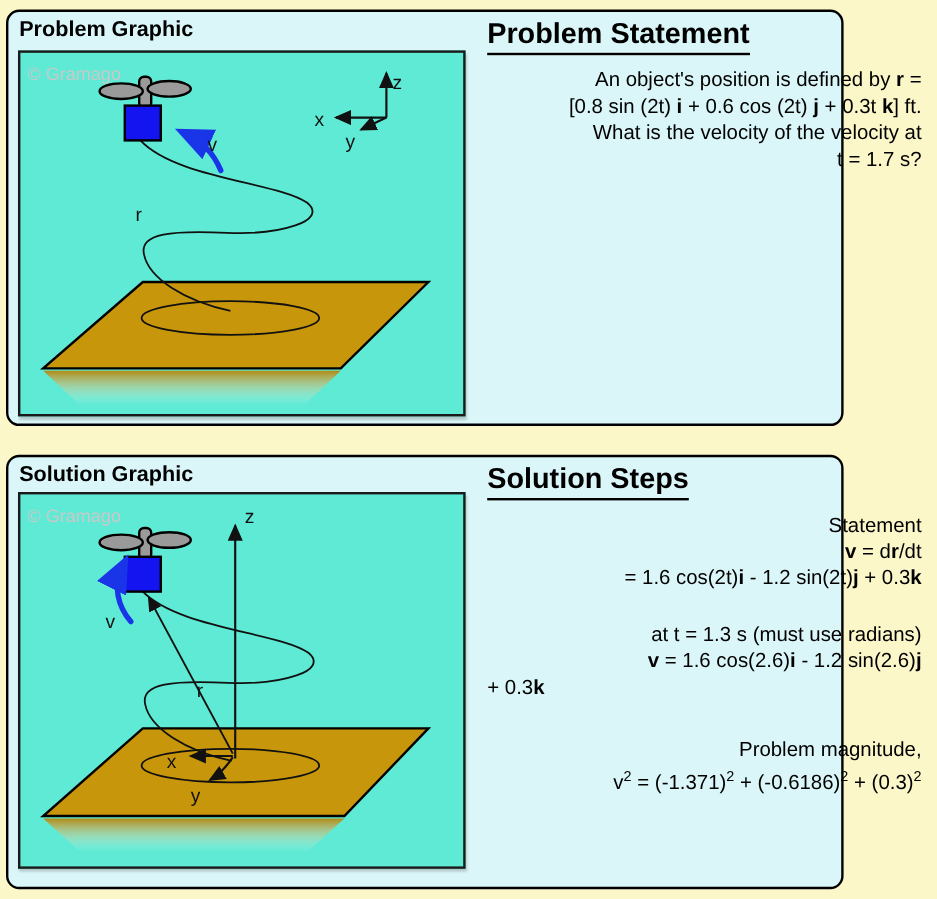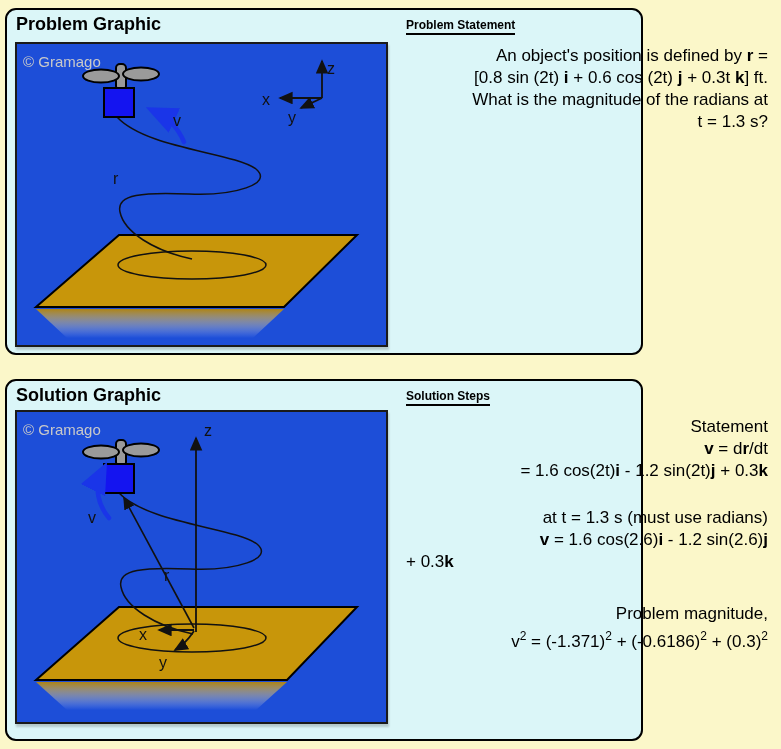--- a/index.html
+++ b/index.html
@@ -3,41 +3,41 @@
 <meta charset="utf-8">
 <style>
   html,body{margin:0;padding:0;}
   body{
     width:781px;height:749px;position:relative;
     background:#FBF7C9;
     font-family:"Liberation Sans",sans-serif;
     color:#000;overflow:hidden;
   }
   .panel{
-    position:absolute;left:5px;width:638px;
+    position:absolute;left:5px;width:698px;
     background:#DBF6F8;border:2px solid #000;border-radius:11px;
     box-sizing:border-box;
   }
   #panel-problem{top:8px;height:347px;}
   #panel-solution{top:379px;height:362px;}
   .panel-title{
     position:absolute;left:9px;top:4px;
     font-size:18px;font-weight:bold;white-space:nowrap;
   }
   .graphic-box{
-    position:absolute;left:8px;background:#1d4ed8;
+    position:absolute;left:8px;background:#5eead4;
     border:2px solid #1a1a1a;box-sizing:border-box;
     box-shadow:1px 3px 2px rgba(0,0,0,0.18);
   }
   #problem-box{top:32px;width:373px;height:305px;}
   #solution-box{top:29px;width:373px;height:314px;}
   .graphic-box svg{display:block;width:100%;height:100%;}
   .text-col{position:absolute;left:399px;top:5px;width:362px;}
   .col-title{
-    display:inline-block;font-size:12px;font-weight:bold;
+    display:inline-block;font-size:24px;font-weight:bold;
     border-bottom:2px solid #000;padding-bottom:1px;white-space:nowrap;
   }
   .lines{margin-top:10px;font-size:17px;line-height:22px;}
   .tline{min-height:22px;white-space:nowrap;text-align:right;}
   .tline sup{font-size:12px;}
   svg text{font-family:"Liberation Sans",sans-serif;font-size:16px;fill:#111;}
   svg text.wm{font-size:15px;fill:#C9C9C9;}
 </style>
 </head>
 <body>
@@ -88,22 +88,22 @@
       <path d="M 167 98 C 161 84 152 74 139 68" fill="none" stroke="#1A35E8" stroke-width="4.5" stroke-linecap="round" marker-end="url(#pv)"></path>
       <text x="156" y="82">v</text>
     </svg>
   </div>
 
   <div class="text-col">
     <span class="col-title">Problem Statement</span>
     <div class="lines">
         <div class="tline">An object's position is defined by <b>r</b> =</div>
         <div class="tline">[0.8 sin (2t) <b>i</b> + 0.6 cos (2t) <b>j</b> + 0.3t <b>k</b>] ft.</div>
-        <div class="tline">What is the magnitude of the radians at</div>
-        <div class="tline">t = 1.3 s?</div>
+        <div class="tline">What is the velocity of the velocity at</div>
+        <div class="tline">t = 1.7 s?</div>
       </div>
   </div>
 </div>
 
 <div class="panel" id="panel-solution">
   <div class="panel-title">Solution Graphic</div>
 
   <div class="graphic-box" id="solution-box">
     <svg viewBox="0 0 369 310">
       <defs>

